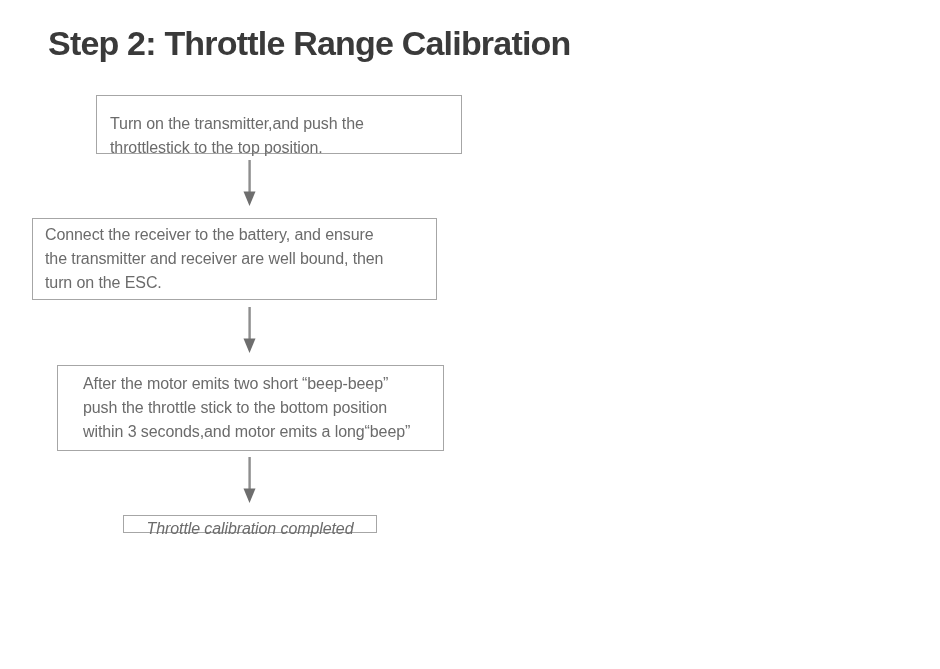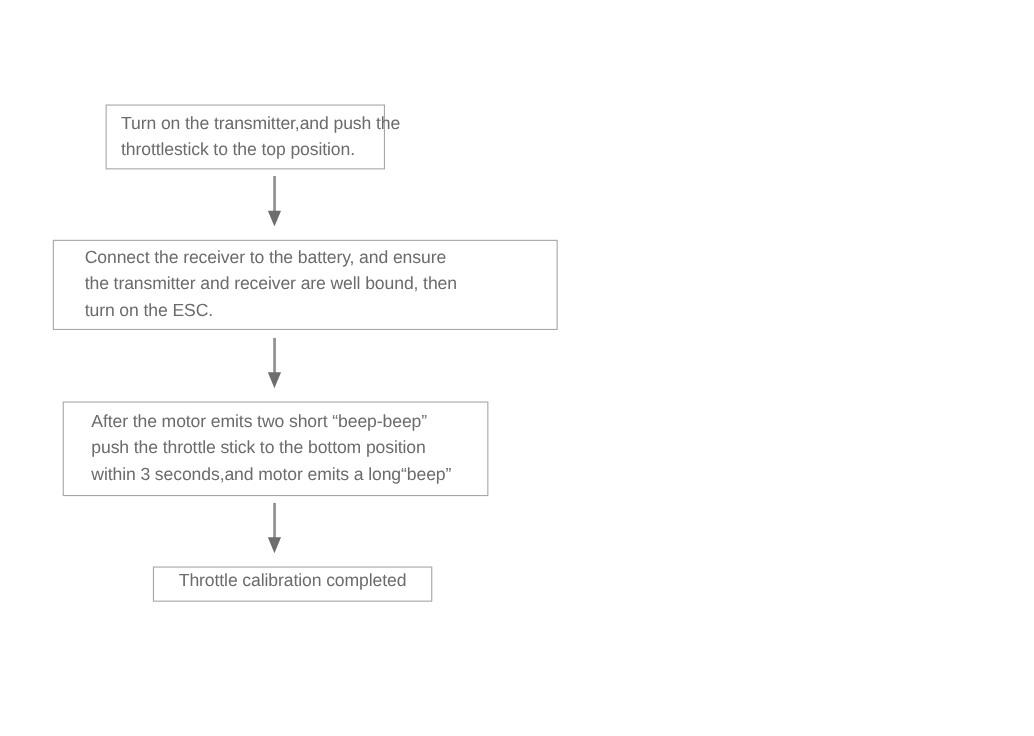--- a/index.html
+++ b/index.html
@@ -32,26 +32,26 @@
     border: 1px solid #a6a6a6;
     background: #ffffff;
     color: #6b6b6b;
     font-size: 16px;
     line-height: 24px;
     letter-spacing: -0.1px;
   }
   .box-text {
     white-space: pre;
   }
-  .box1 { left: 96px;  top: 95px;  width: 254px; height: 59px; padding: 5px 0 0 13px; }
-  .box2 { left: 48px;  top: 218px; width: 459px; height: 82px; padding: 4px 0 0 28px; }
+  .box1 { left: 96px;  top: 95px;  width: 366px; height: 59px; padding: 16px 0 0 13px; }
+  .box2 { left: 32px;  top: 218px; width: 405px; height: 82px; padding: 4px 0 0 12px; }
   .box3 { left: 57px;  top: 365px; width: 387px; height: 86px; padding: 6px 0 0 25px; }
   .box4 {
-    left: 139px; top: 515px; width: 254px; height: 32px;
-    text-align: center; line-height: 26px;
+    left: 123px; top: 515px; width: 254px; height: 18px;
+    text-align: center; line-height: 26px; font-style: italic;
   }
   .arrow {
     position: absolute;
     width: 13px;
     height: 46px;
   }
   .arrow1 { left: 243px; top: 160px; }
   .arrow2 { left: 243px; top: 307px; }
   .arrow3 { left: 243px; top: 457px; }
   .footnote {
@@ -64,20 +64,21 @@
     letter-spacing: -0.2px;
     color: #595959;
     white-space: pre;
   }
 </style>
 </head>
 <body>
 
 <div class="canvas">
 
+  <h1 class="title">Step 2: Throttle Range Calibration</h1>
 
   <div class="flow">
 
     <div class="box box1">
       <span class="box-text">Turn on the transmitter,and push the
 throttlestick to the top position.</span>
     </div>
 
     <span class="arrow arrow1">
       <svg width="13" height="46" viewBox="0 0 13 46" xmlns="http://www.w3.org/2000/svg">

